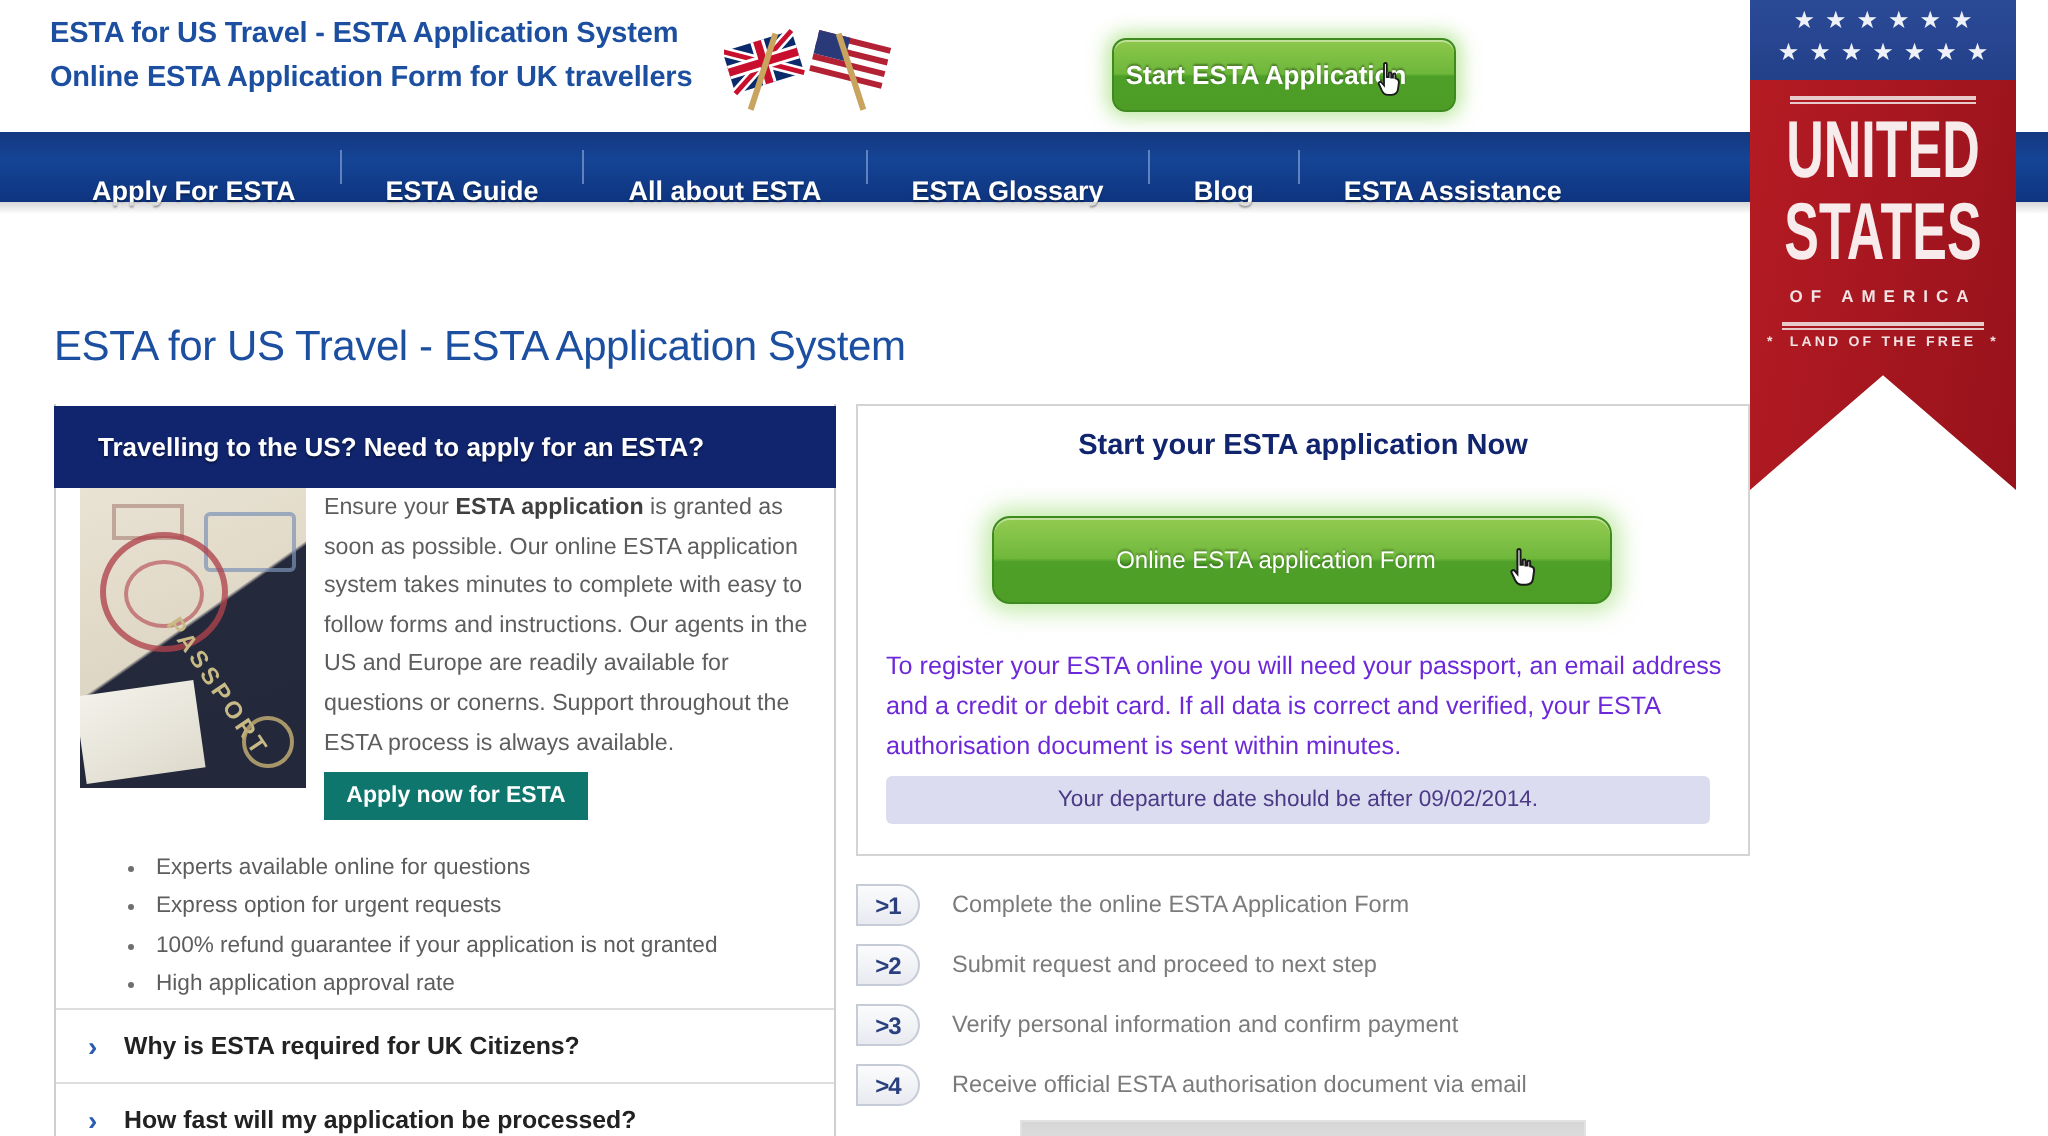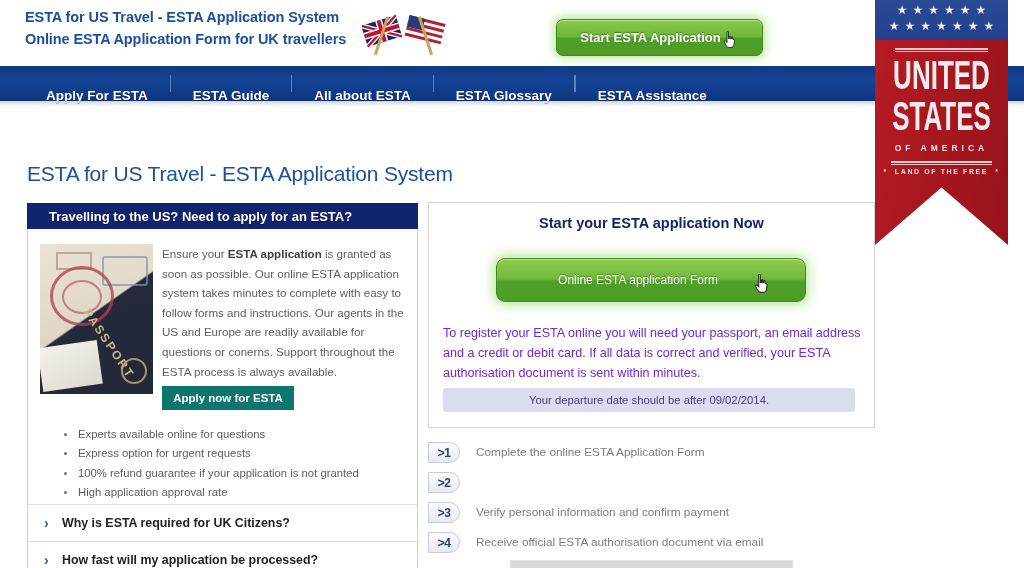--- a/index.html
+++ b/index.html
@@ -15,21 +15,21 @@
   
   .header { position:absolute; left:0; top:0; width:1024px; height:66px; background:#fff; }
   .brand { position:absolute; left:25px; top:6px; }
   .brand-line {
     color:#1d4fa0; font-size:14.5px; font-weight:bold; line-height:22px;
     letter-spacing:-0.1px; white-space:nowrap;
   }
   .flags { position:absolute; left:362px; top:10px; width:84px; height:48px; }
 
   .start-btn {
-    position:absolute; left:556px; top:19px; width:207px; height:37px;
+    position:absolute; left:556px; top:19px; width:172px; height:37px;
     border-radius:7px;
     background:linear-gradient(180deg,#8ec84a 0%, #6db73b 48%, #4e9f27 52%, #4c9c26 100%);
     border:1px solid #3f8a1e;
     box-shadow:0 0 9px 3px rgba(140,215,90,.55), inset 0 1px 0 rgba(255,255,255,.45);
     color:#fff; font-size:13px; font-weight:bold;
     display:flex; align-items:center; justify-content:center;
     text-shadow:0 -1px 1px rgba(0,0,0,.35);
     cursor:pointer;
   }
   .start-btn .lbl { padding-right:18px; }
@@ -90,21 +90,21 @@
     position:absolute; left:27px; top:162px;
     color:#1d4fa0; font-size:21px; letter-spacing:-0.2px;
   }
 
   
   .left-card {
     position:absolute; left:27px; top:202px; width:391px; height:372px;
     background:#fff; border:1px solid #cfcfcf; border-top:none;
   }
   .left-head {
-    position:absolute; left:27px; top:203px; width:391px; height:26px;
+    position:absolute; left:27px; top:203px; width:391px; height:41px;
     background:#11246e; color:#fff; font-size:13px; font-weight:bold;
     display:flex; align-items:center; padding-left:22px;
     text-shadow:0 1px 1px rgba(0,0,0,.4);
   }
   .passport {
     position:absolute; left:40px; top:244px; width:113px; height:150px;
     background:
       linear-gradient(145deg, rgba(0,0,0,0) 46%, rgba(20,26,48,.92) 47%),
       linear-gradient(160deg,#e9e3d4 0%, #ded6c4 55%, #d3cab6 100%);
     overflow:hidden;
@@ -266,20 +266,21 @@
   <div class="nav">
     <div class="nav-inner">
       <div class="nav-item">Apply For ESTA</div>
       <div class="nav-sep"></div>
       <div class="nav-item">ESTA Guide</div>
       <div class="nav-sep"></div>
       <div class="nav-item">All about ESTA</div>
       <div class="nav-sep"></div>
       <div class="nav-item">ESTA Glossary</div>
       <div class="nav-sep"></div>
+      <div class="nav-item">Blog</div>
       <div class="nav-sep"></div>
       <div class="nav-item">ESTA Assistance</div>
     </div>
   </div>
   <div class="nav-shadow"></div>
 
   <div class="banner">
     <div class="banner-blue"></div>
     <div class="banner-stars">
       <div class="star-row">
@@ -363,20 +364,21 @@
   <div class="right-para">To register your ESTA online you will need your passport, an email address and a credit or debit card. If all data is correct and verified, your ESTA authorisation document is sent within minutes.</div>
   <div class="notice">Your departure date should be after 09/02/2014.</div>
 
   <div class="steps">
     <div class="step-row">
       <div class="step-badge">&gt;1</div>
       <div class="step-text">Complete the online ESTA Application Form</div>
     </div>
     <div class="step-row">
       <div class="step-badge">&gt;2</div>
+      <div class="step-text">Submit request and proceed to next step</div>
     </div>
     <div class="step-row">
       <div class="step-badge">&gt;3</div>
       <div class="step-text">Verify personal information and confirm payment</div>
     </div>
     <div class="step-row">
       <div class="step-badge">&gt;4</div>
       <div class="step-text">Receive official ESTA authorisation document via email</div>
     </div>
   </div>

